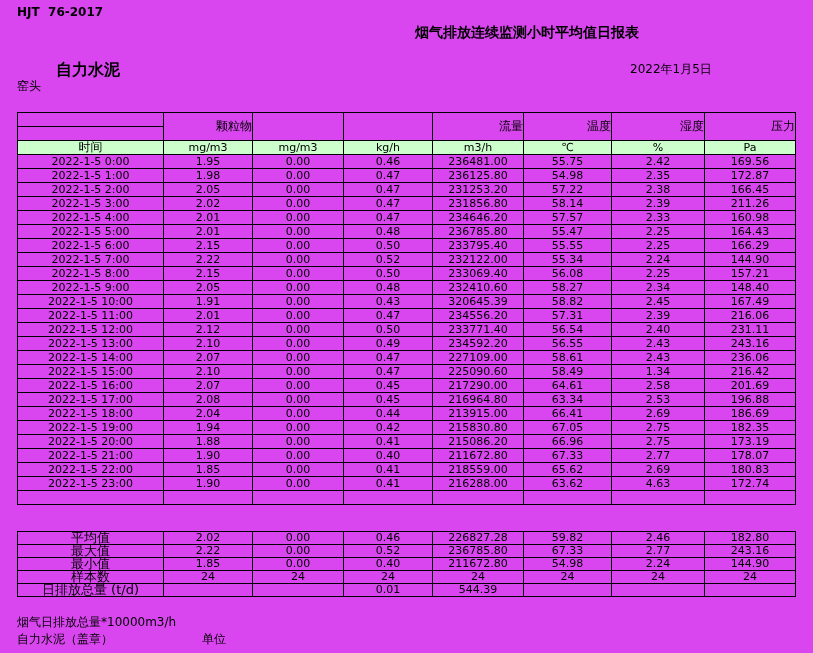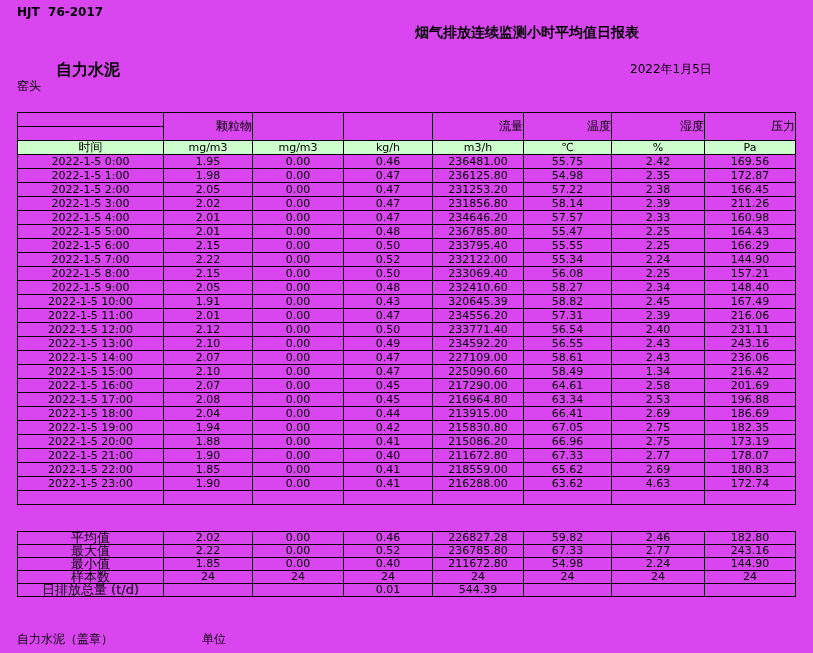--- a/index.html
+++ b/index.html
@@ -395,15 +395,16 @@
           <td></td>
           <td>0.01</td>
           <td>544.39</td>
           <td></td>
           <td></td>
           <td></td>
         </tr>
       </tbody>
   </table>
 
+  <div class="footer-note">烟气日排放总量*10000m3/h</div>
   <div class="footer-line2">自力水泥（盖章）</div>
   <div class="footer-unit">单位</div>
 </div>
 
 </body></html>

